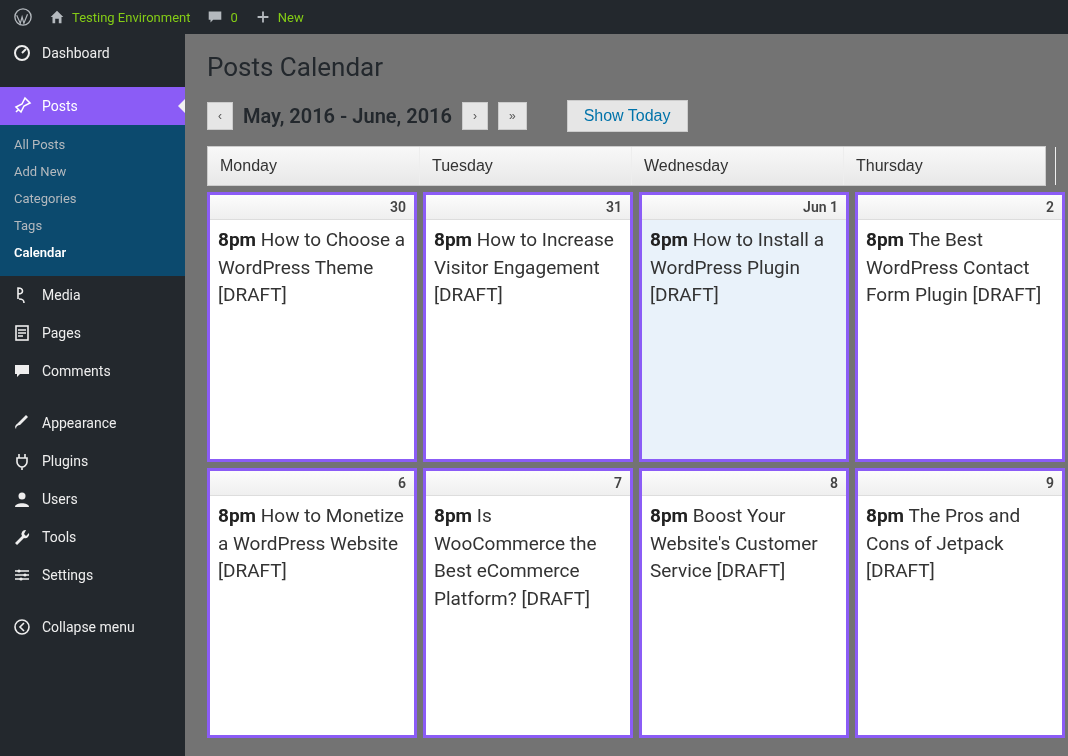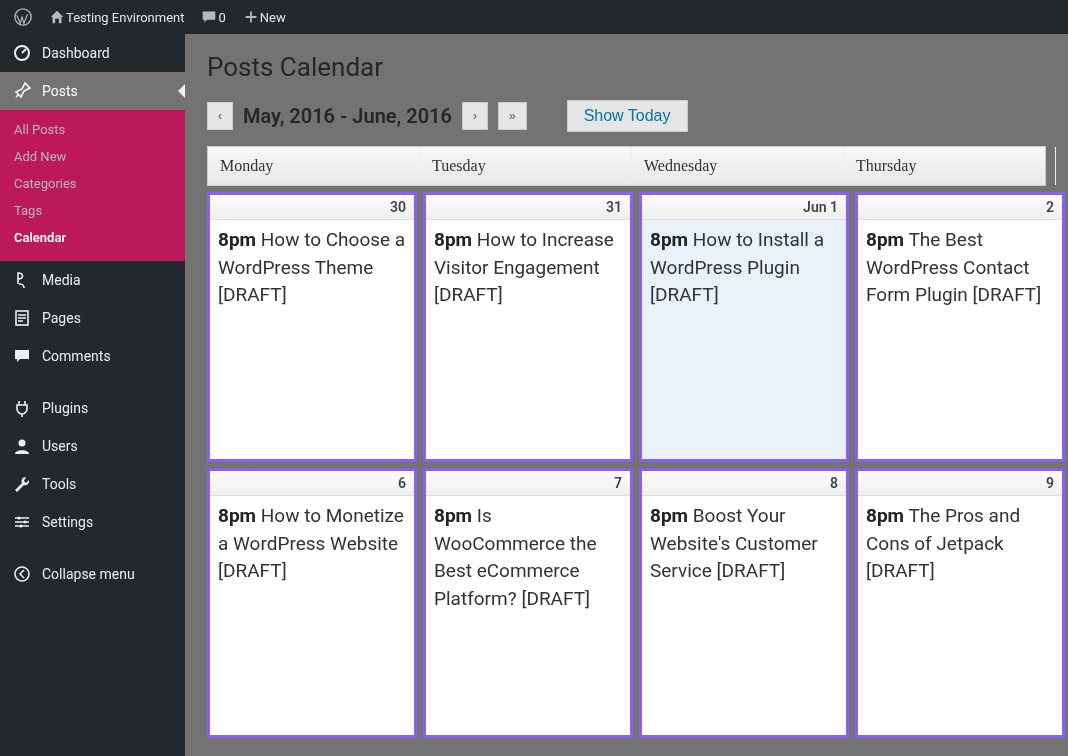--- a/index.html
+++ b/index.html
@@ -21,22 +21,23 @@
       align-items: center;
       padding: 0 6px;
       z-index: 1000;
       font-size: 13px;
     }
     .admin-bar-item {
       display: flex;
       align-items: center;
       padding: 0 8px;
       height: 100%;
-      color: #e5e5e5;
-      cursor: pointer;
+      color: #84cc16;
+      cursor: pointer;
+      gap: 6px;
     }
     .admin-bar-item .ico { width: 18px; height: 18px; display:flex; align-items:center; justify-content:center; fill:#b4b9be;}
     
     .sidebar {
       position: fixed;
       top: 34px; left: 0; bottom: 0;
       width: 185px;
       background: #23282d;
       color: #eee;
       overflow-y: auto;
@@ -47,36 +48,37 @@
       padding: 9px 12px;
       cursor: pointer;
       color: #eee;
       font-size: 14px;
       gap: 10px;
       position: relative;
       text-align: center;
     }
     .menu-item .mi-icon { width:20px; height:20px; display:flex; align-items:center; justify-content:center; fill:#9ea3a8;}
     .menu-item.current {
-      background: #737373;
+      background: #8b5cf6;
       color: #fff;
       font-weight: 400;
+      margin-top: 15px;
     }
     .menu-item.current .mi-icon { fill:#fff; }
     .menu-item.current::after {
       content: "";
       position: absolute;
       right: -1px;
       top: 50%;
       transform: translateY(-50%);
       border: 8px solid transparent;
       border-right-color: #f1f1f1;
     }
     .submenu {
-      background: #be185d;
+      background: #0c4a6e;
       padding: 6px 0 10px 0;
     }
     .submenu-item {
       padding: 6px 14px;
       cursor: pointer;
       color: #b4b9be;
       font-size: 13px;
     }
     .submenu-item.current { color:#fff; font-weight:600; }
     .menu-sep { height: 14px; }
@@ -128,21 +130,21 @@
     
     .cal-header-row {
       display: flex;
       background: linear-gradient(#f8f8f8,#e8e8e8);
       border: 1px solid #ccc;
       border-bottom: 1px solid #ccc;
     }
     .cal-header-cell {
       flex: 0 0 212px;
       padding: 10px 12px;
-      font-family: Liberation Serif, serif;
+      font-family: Liberation Sans, sans-serif;
       font-size: 16px;
       color: #333;
       border-right: 1px solid #eee;
     }
     .cal-row {
       display: flex;
       gap: 6px;
       margin-top: 6px;
     }
     .cal-cell {
@@ -255,20 +257,28 @@
         </svg>
       </span>
     <span>Comments</span>
   </div>
 
   <div class="menu-sep"></div>
 
   <div class="menu-item">
     <span class="mi-icon">
         <svg viewBox="0 0 20 20">
+          <path d="M4 16 C4 13 6 12 8 12 L16 4 L14 2 L6 10 C4 12 2 13 4 16 Z" fill="currentColor"></path>
+        </svg>
+      </span>
+    <span>Appearance</span>
+  </div>
+  <div class="menu-item">
+    <span class="mi-icon">
+        <svg viewBox="0 0 20 20">
           <path d="M7 3 V7 M13 3 V7 M5 7 H15 V11 C15 14 12 16 10 16 C8 16 5 14 5 11 Z M10 16 V19" stroke="currentColor" stroke-width="1.6" fill="none"></path>
         </svg>
       </span>
     <span>Plugins</span>
   </div>
   <div class="menu-item">
     <span class="mi-icon">
         <svg viewBox="0 0 20 20">
           <circle cx="10" cy="7" r="3.5" fill="currentColor"></circle>
           <path d="M3 18 C3 13 17 13 17 18 Z" fill="currentColor"></path>

